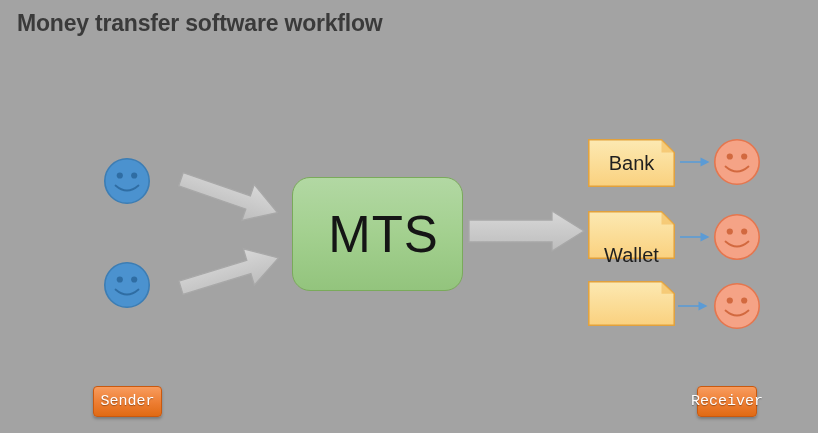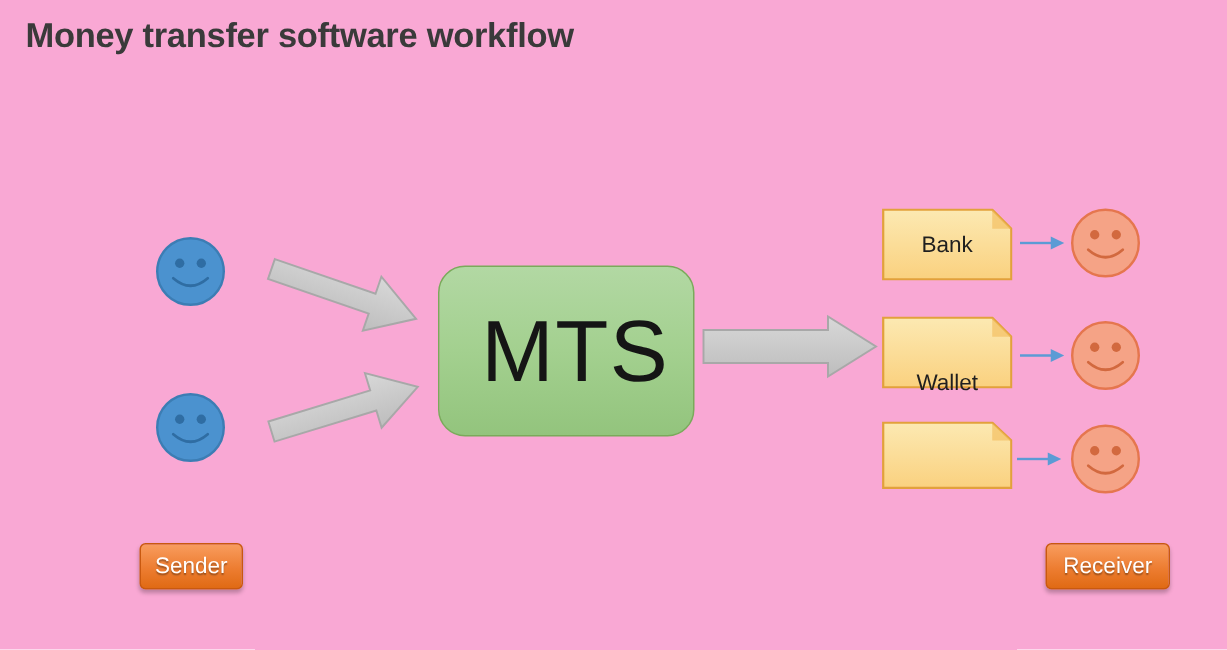--- a/index.html
+++ b/index.html
@@ -1,63 +1,64 @@
 <!DOCTYPE html>
 <html><head>
 <meta charset="utf-8">
 <style>
   * { margin:0; padding:0; box-sizing:border-box; }
   html,body { background:#ffffff; }
   .canvas {
     position:relative;
     width:818px; height:433px;
-    background:#f9a8d4;
+    background:#a3a3a3;
     overflow:hidden;
     font-family:"Liberation Sans", sans-serif;
   }
   .title {
     position:absolute; left:17px; top:10px;
     font-size:23px; font-weight:700; color:#3a3a3a;
     letter-spacing:-0.2px;
     font-family:"Liberation Sans", sans-serif;
   }
   .abs { position:absolute; }
   .mts-box {
     position:absolute; left:292px; top:177px;
     width:171px; height:114px;
     background:linear-gradient(180deg,#b2d8a3 0%, #a3d08f 50%, #93c47d 100%);
     border:1.6px solid #7aaa5b;
     border-radius:18px;
     display:flex; align-items:center; justify-content:center;
   }
   .mts-label {
-    font-size:58px; font-weight:400; color:#151515;
+    font-size:51px; font-weight:400; color:#151515;
     letter-spacing:1px;
     font-family:"Liberation Sans", sans-serif;
     margin-left:12px;
   }
   .card-label {
     position:absolute;
     display:flex; align-items:center; justify-content:center;
-    font-size:15px; color:#1f1f1f;
+    font-size:20px; color:#1f1f1f;
     font-family:"Liberation Sans", sans-serif;
   }
   .badge {
     position:absolute; height:31px;
     background:linear-gradient(180deg,#f89c5e 0%, #ed7d31 55%, #e06a14 100%);
     border:1px solid #c9590f;
     border-radius:4px;
     display:flex; align-items:center; justify-content:center;
     color:#ffffff; font-size:15px;
     text-shadow:0 1px 1px rgba(0,0,0,0.35);
     box-shadow:0 2px 3px rgba(0,0,0,0.25);
-    font-family:Liberation Sans, sans-serif;
+    font-family:Liberation Mono, monospace;
+    margin-top:24px;
   }
   .badge.sender { left:93px; top:362px; width:69px; }
-  .badge.receiver { left:697px; top:362px; width:83px; }
+  .badge.receiver { left:697px; top:362px; width:60px; }
   svg { display:block; }
 </style>
 </head>
 <body>
 
 <div class="canvas">
 
   <h1 class="title">Money transfer software workflow</h1>
 
   <svg class="abs" style="left:103px; top:157px;" width="48" height="48" viewBox="0 0 48 48">

